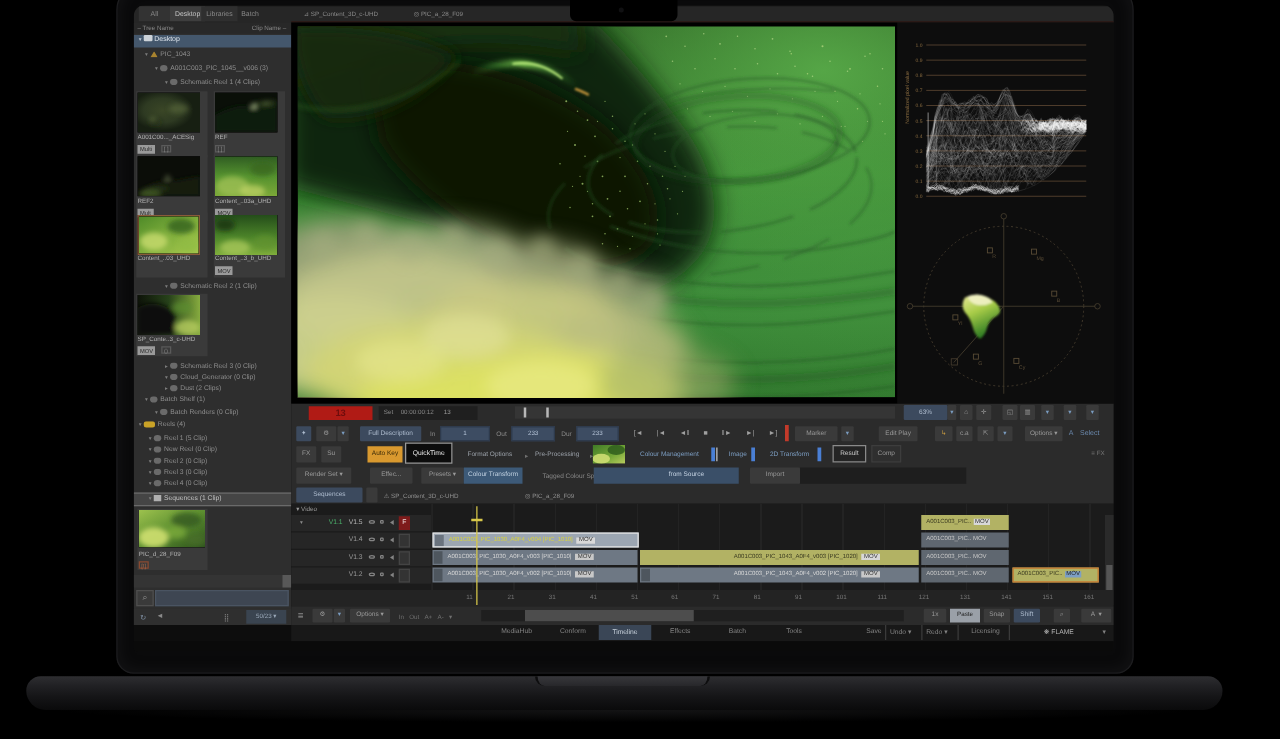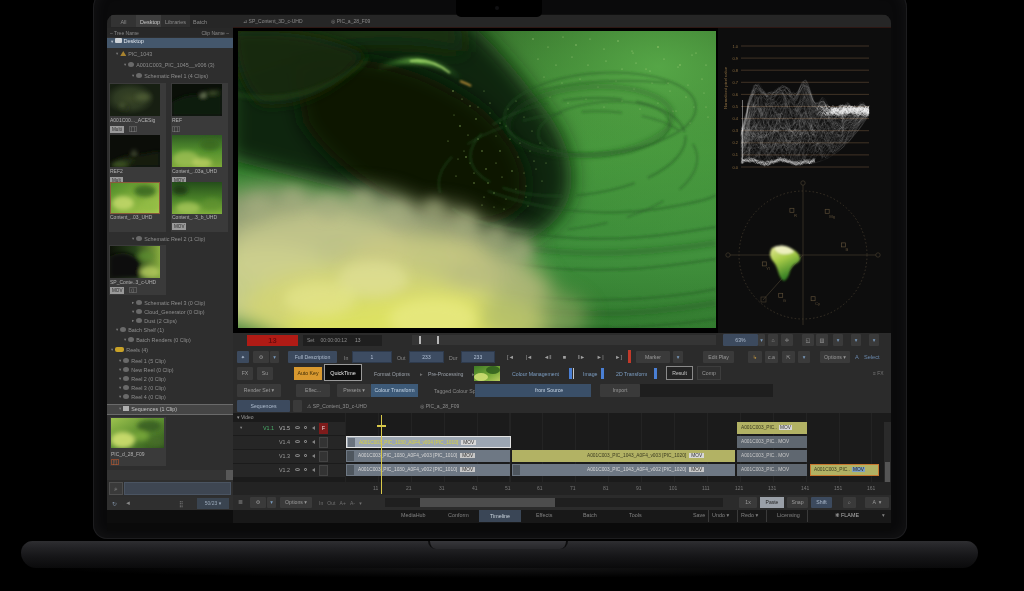--- a/index.html
+++ b/index.html
@@ -1,17 +1,17 @@
 <!DOCTYPE html>
 <html><head><meta charset="utf-8"><style>
 *{margin:0;padding:0;box-sizing:border-box}text{font-family:"Liberation Sans",sans-serif}
 html,body{width:1024px;height:591px;background:#000;overflow:hidden;font-family:"Liberation Sans",sans-serif}
 #stage{position:absolute;left:0;top:0;width:1024px;height:591px;background:#000}
 #lid{position:absolute;left:93px;top:-14px;width:814px;height:553px;background:#0a0a0b;border-radius:22px 22px 14px 14px;box-shadow:inset 0 0 0 1px #1d1d1f, inset 0 0 14px rgba(60,60,64,.25)}
-#screen{position:absolute;left:107px;top:14px;width:784px;height:517px;background:#101010;border-radius:9px 9px 3px 3px;overflow:hidden}
+#screen{position:absolute;left:107px;top:4px;width:784px;height:517px;background:#101010;border-radius:9px 9px 3px 3px;overflow:hidden}
 #notch{position:absolute;left:456px;top:0;width:86px;height:17px;background:#000;border-radius:0 0 5px 5px;z-index:60}
 #cam{position:absolute;left:495px;top:6px;width:4px;height:4px;border-radius:50%;background:#101012;z-index:61}
 #base{position:absolute;left:21px;top:541px;width:957px;height:27px;background:linear-gradient(#2e2e31 0,#222225 25%,#151517 60%,#0a0a0b 100%);border-radius:12px 12px 16px 16px}
 #scoop{position:absolute;left:428px;top:541px;width:140px;height:8px;background:linear-gradient(#37373b,#27272a);border-radius:0 0 10px 10px;border-left:2px solid #0d0d0e;border-right:2px solid #0d0d0e}
 #baseshadow{position:absolute;left:40px;top:568px;width:920px;height:10px;background:radial-gradient(ellipse at 50% 0,#141415 0,transparent 70%)}
 .abs{position:absolute}
 
 #topbar{position:absolute;left:0;top:1px;width:784px;height:13px;background:#262626}
 .tab{position:absolute;top:1px;height:12px;font-size:5.5px;color:#8a8a8a;padding:3.5px 4px 0}
 

